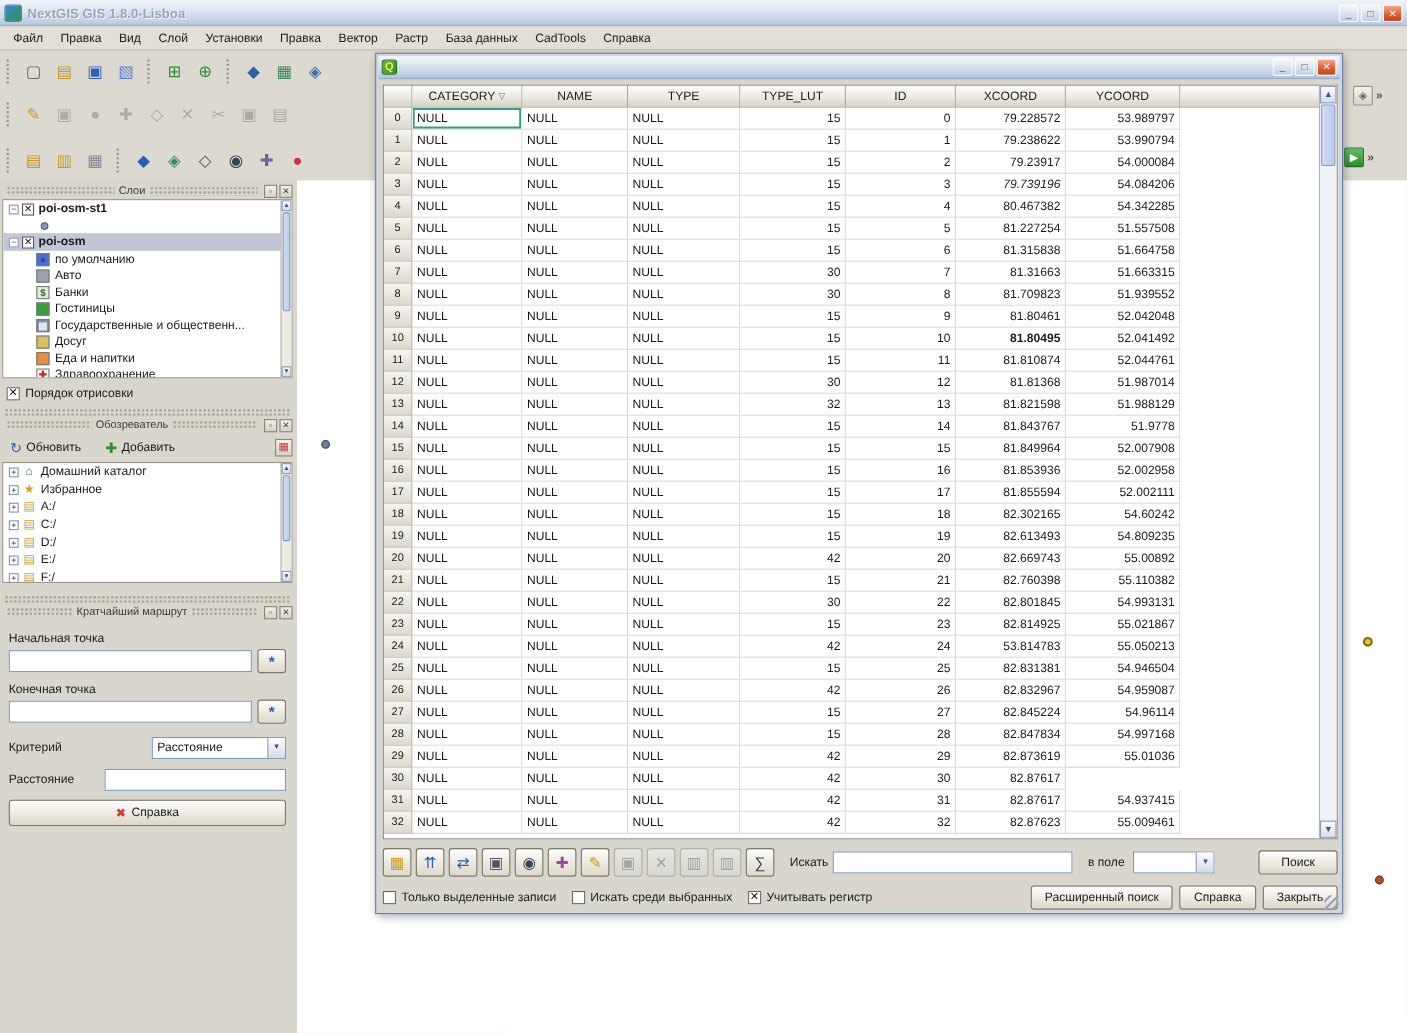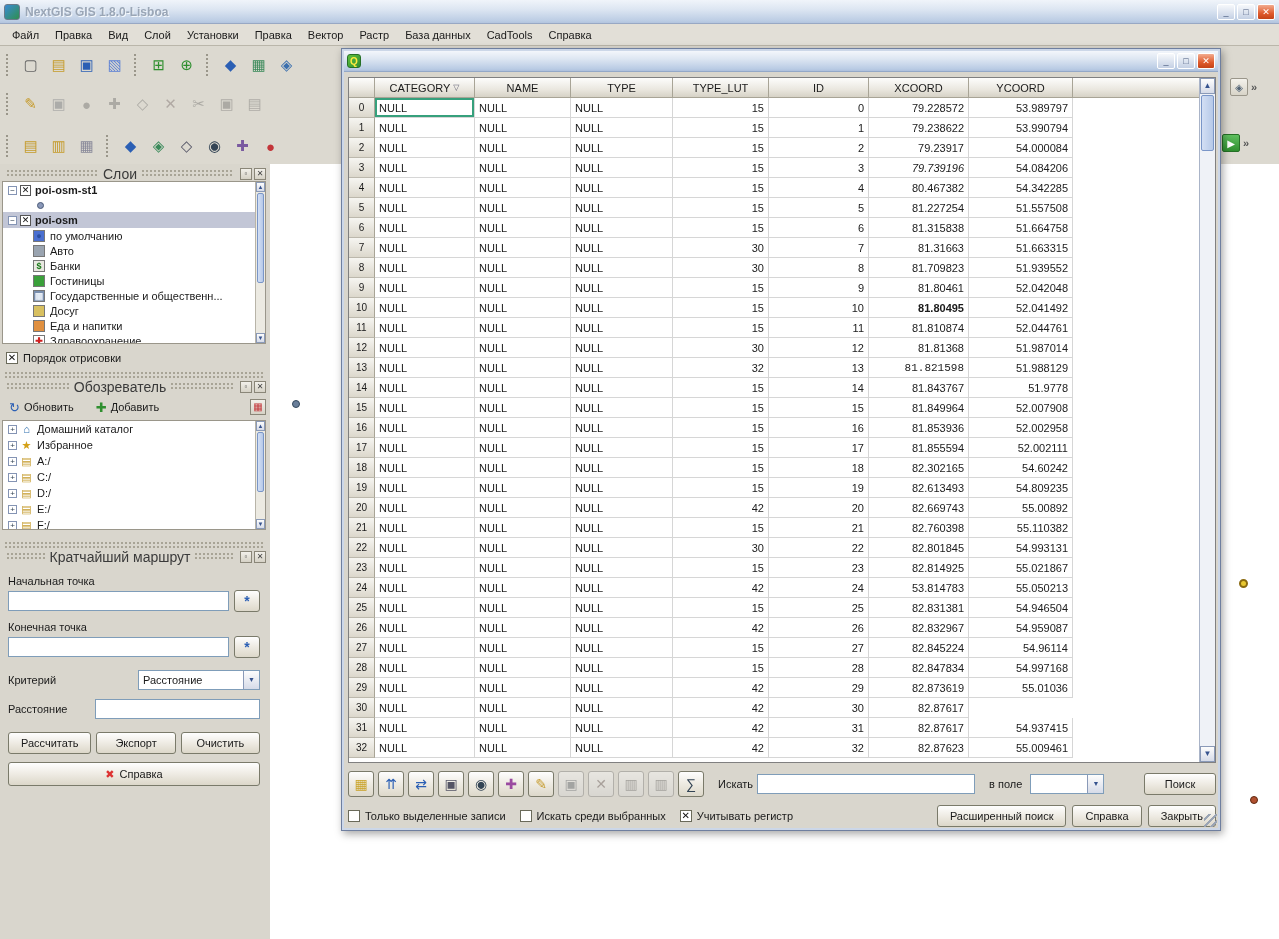--- a/index.html
+++ b/index.html
@@ -31,21 +31,21 @@
 .of{position:absolute;display:flex;align-items:center;gap:3px;}
 .ofbtn{width:18px;height:18px;display:flex;align-items:center;justify-content:center;border:1px solid #9a968a;border-radius:2px;background:linear-gradient(#f4f2ec,#d8d4c8);font-size:10px;color:#567;}
 .ofbtn.green{background:linear-gradient(#5fbf5f,#2f8f2f);color:#fff;border-color:#267026;}
 .chev{color:#555;font-weight:bold;font-size:11px;}
 
 
 .docks{position:absolute;left:0;top:164px;width:270px;height:775px;background:#d9d6cd;}
 .dockpanel{position:absolute;left:2px;width:264px;}
 .dock-header{height:15px;display:flex;align-items:center;}
 .dots{flex:1;height:9px;margin:0 4px;background-image:radial-gradient(circle,#a8a496 1px,transparent 1.3px);background-size:4px 4px;}
-.dock-title{font-size:14px;color:#3a3a3a;white-space:nowrap;}
+.dock-title{font-size:10px;color:#3a3a3a;white-space:nowrap;}
 .dock-btn{width:12px;height:12px;border:1px solid #8a8678;background:linear-gradient(#f2f0ea,#d6d2c6);
  font-size:8px;line-height:10px;text-align:center;color:#444;margin-left:2px;}
 .splitter{height:7px;margin:1px 2px;background-image:radial-gradient(circle,#a8a496 1px,transparent 1.3px);background-size:4px 4px;}
 
 .tree{position:relative;background:#fff;border:1px solid #9a968a;overflow:hidden;}
 .trow{height:16px;display:flex;align-items:center;white-space:nowrap;padding-left:2px;}
 .trow.sel{background:#c2c6d6;}
 .expander{width:9px;height:9px;flex:0 0 9px;border:1px solid #8494b4;background:#fff;font-size:8px;line-height:7px;text-align:center;color:#345;margin:0 3px;}
 .cb{width:11px;height:11px;flex:0 0 11px;border:1px solid #555;background:#fff;font-size:9px;line-height:9px;text-align:center;margin-right:4px;color:#111;}
 .lyr-label{font-weight:bold;}
@@ -378,25 +378,20 @@
         <div class="spacer"></div>
         <div class="combo" style="width:122px">
           <span class="ctext">Расстояние</span>
           <span class="carrow">▼</span>
         </div>
       </div>
       <div class="rrow" style="margin-top:9px">
         <span style="width:82px">Расстояние</span>
         <div class="tinput"></div>
       </div>
-      <div class="rrow" style="margin-top:13px">
-        <div class="btn" style="flex:1">Рассчитать</div>
-        <div class="btn" style="flex:1">Экспорт</div>
-        <div class="btn" style="flex:1">Очистить</div>
-      </div>
       <div class="rrow" style="margin-top:8px">
         <div class="btn" style="flex:1;height:24px">
           <span style="color:#d33">✖</span>
           <span>Справка</span>
         </div>
       </div>
     </div>
   </div>
 </div>
 
@@ -580,21 +575,21 @@
           <div class="cell num" style="width: 104px;">51.987014</div>
           <div class="cell fill"></div>
         </div>
         <div class="trowt">
           <div class="rh">13</div>
           <div class="cell" style="width: 100px;">NULL</div>
           <div class="cell" style="width: 96px;">NULL</div>
           <div class="cell" style="width: 102px;">NULL</div>
           <div class="cell num" style="width: 96px;">32</div>
           <div class="cell num" style="width: 100px;">13</div>
-          <div class="cell num" style="width: 100px; font-family: Liberation Mono, monospace;">81.821598</div>
+          <div class="cell num" style="width: 100px;">81.821598</div>
           <div class="cell num" style="width: 104px; text-align: right;">51.988129</div>
           <div class="cell fill"></div>
         </div>
         <div class="trowt">
           <div class="rh">14</div>
           <div class="cell" style="width: 100px;">NULL</div>
           <div class="cell" style="width: 96px;">NULL</div>
           <div class="cell" style="width: 102px;">NULL</div>
           <div class="cell num" style="width: 96px;">15</div>
           <div class="cell num" style="width: 100px;">14</div>

